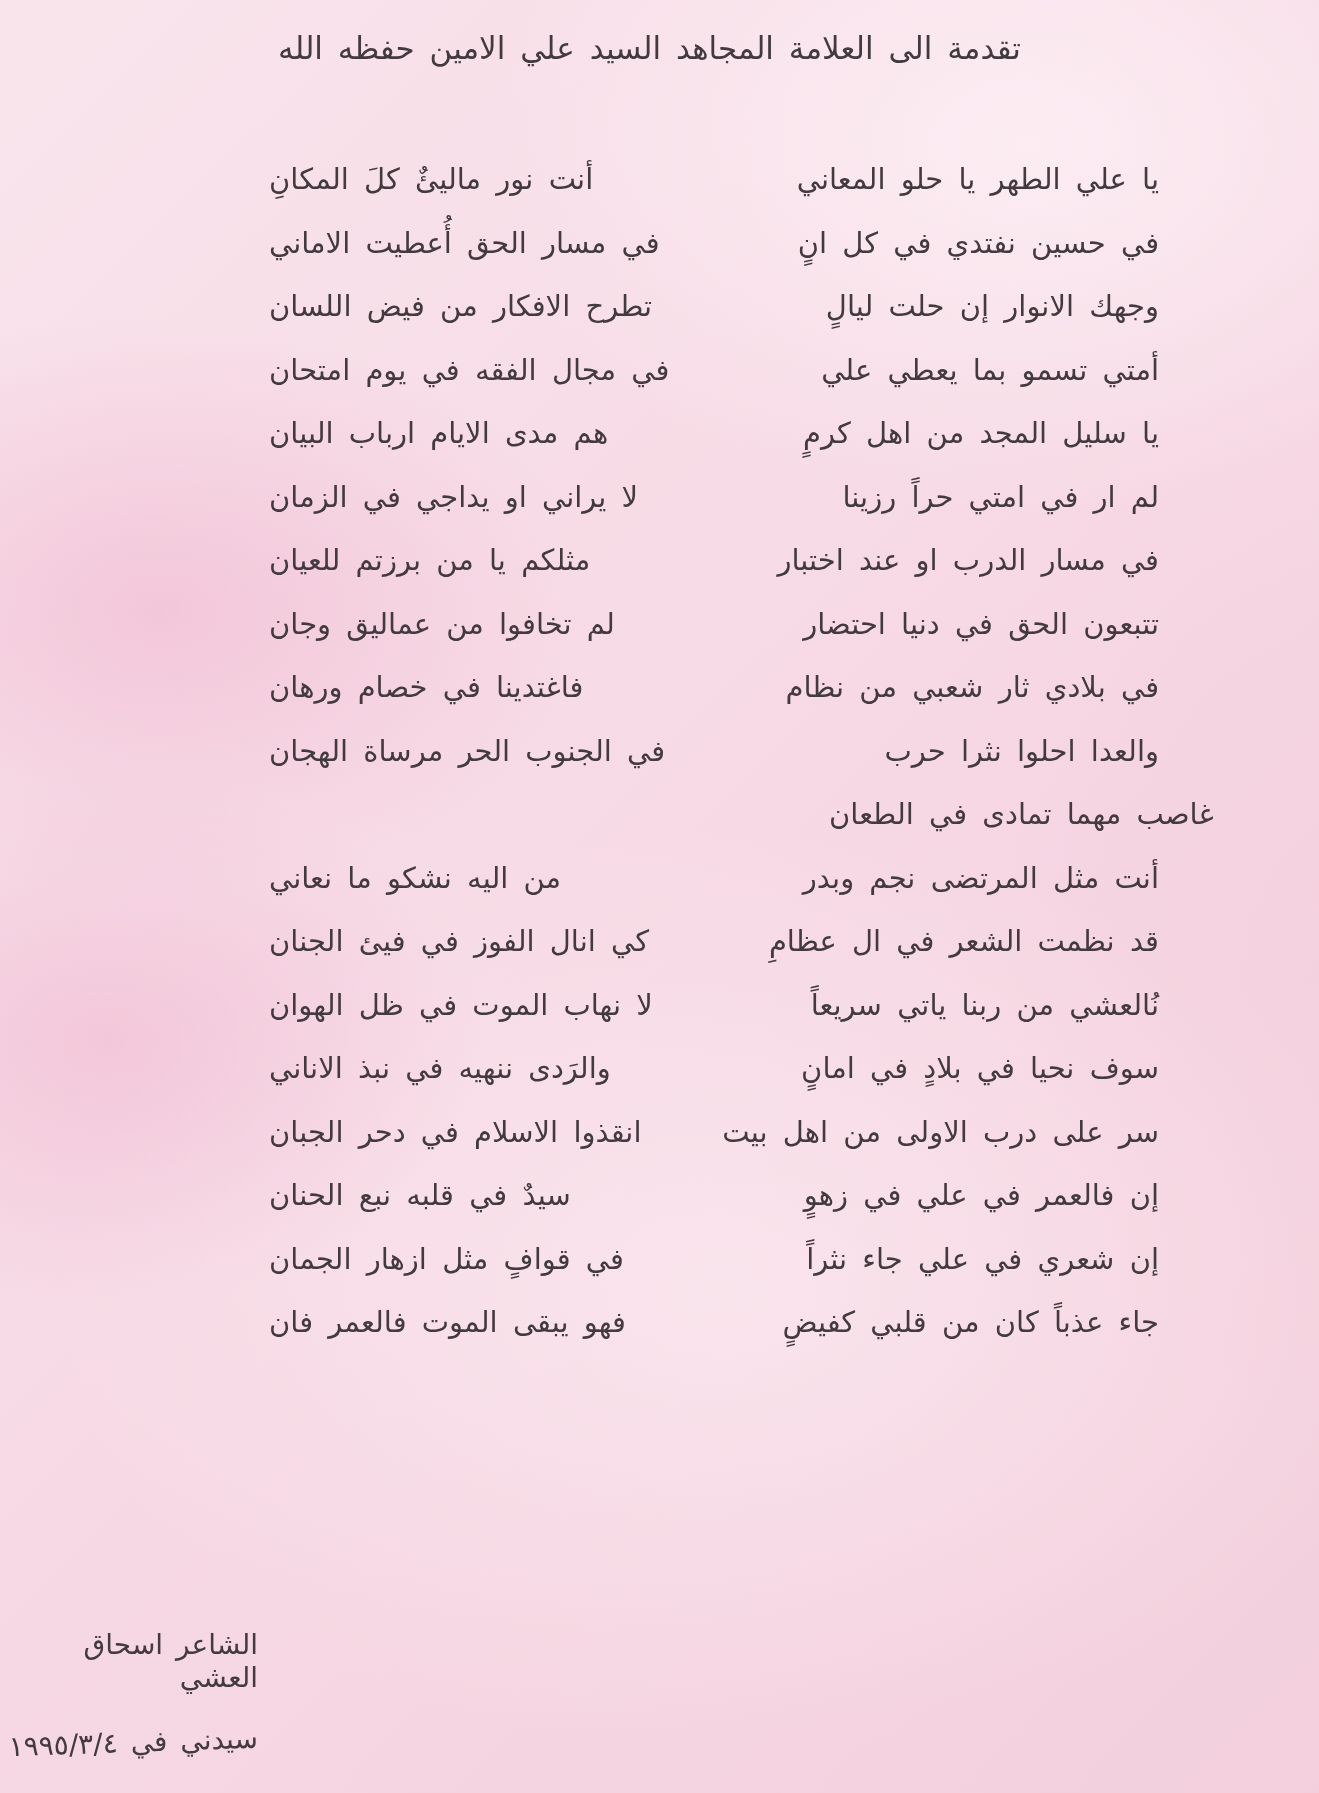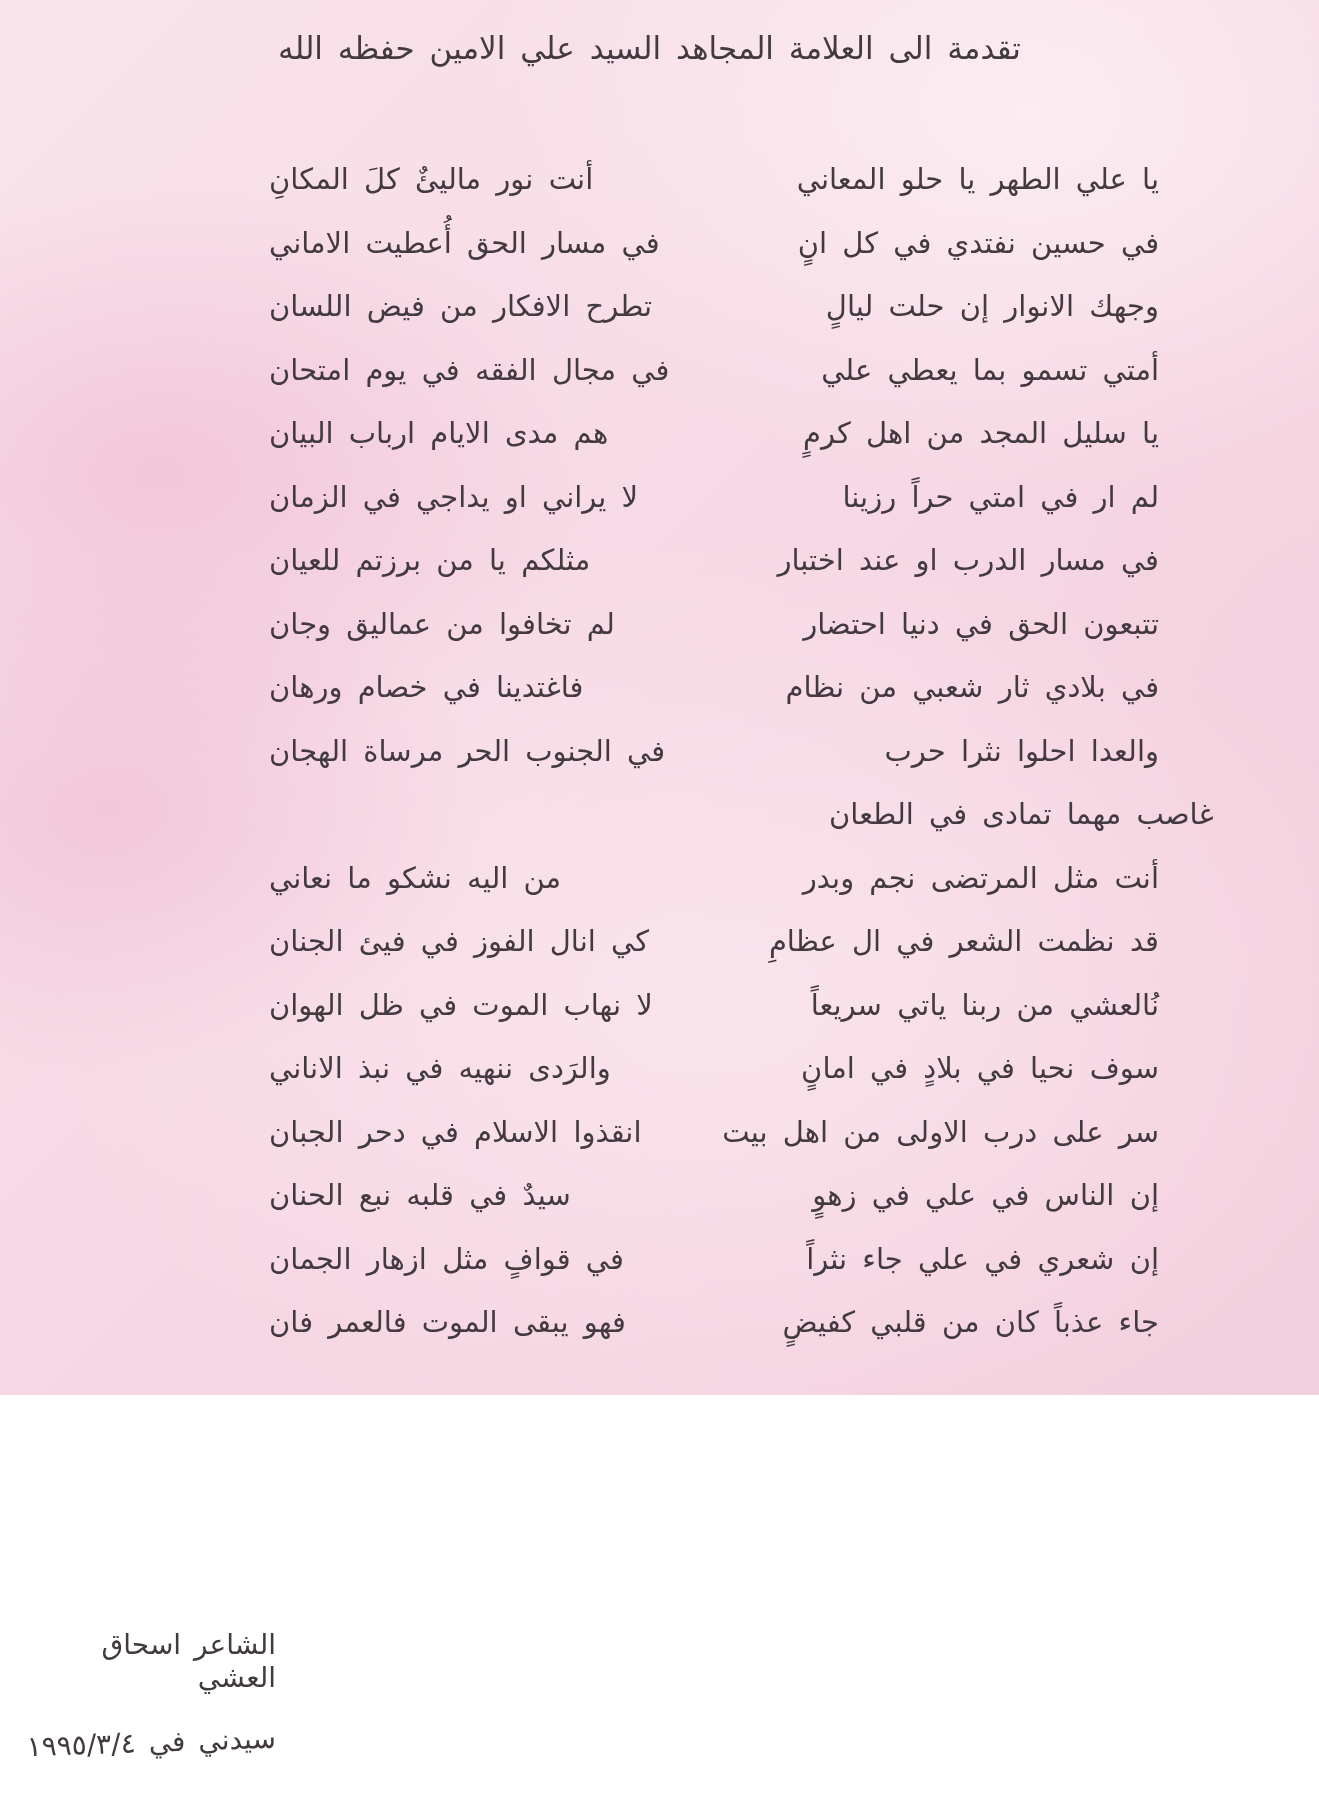--- a/index.html
+++ b/index.html
@@ -1,41 +1,41 @@
 <!DOCTYPE html>
 <html lang="ar" dir="rtl"><head>
 <meta charset="utf-8">
 <style>
   html,body{margin:0;padding:0;}
   body{
     width:1319px;height:1793px;overflow:hidden;
     font-family:"DejaVu Sans",sans-serif;
   }
   .page{
-    position:relative;width:1319px;height:1395px;direction:rtl;
+    position:relative;width:1319px;height:1793px;direction:rtl;
     color:#433a40;
     background:
       radial-gradient(ellipse 620px 420px at 12% 34%, rgba(238,175,202,.50), transparent 70%),
       radial-gradient(ellipse 540px 380px at 8% 58%, rgba(236,168,198,.40), transparent 70%),
       radial-gradient(ellipse 760px 520px at 78% 8%, rgba(253,240,245,.85), transparent 72%),
       radial-gradient(ellipse 900px 620px at 55% 72%, rgba(252,236,242,.65), transparent 75%),
       radial-gradient(ellipse 500px 700px at 100% 50%, rgba(244,205,220,.45), transparent 75%),
       linear-gradient(135deg,#f9e4ec 0%,#f6d8e4 55%,#f3cfdd 100%);
   }
   .title{
     position:absolute;top:30px;left:0;width:1319px;
     text-align:center;font-size:31px;word-spacing:5px;
     transform:translateX(-10px);
   }
   .verses{position:absolute;top:148px;right:0;width:1319px;}
   .row{display:flex;height:63.5px;line-height:63.5px;font-size:29px;word-spacing:6px;}
   .hem-a{margin-right:160px;width:400px;text-align:right;white-space:nowrap;}
   .hem-b{margin-right:58px;width:432px;text-align:left;white-space:nowrap;}
   .sig{
-    position:absolute;left:26px;top:1628px;width:250px;
+    position:absolute;left:8px;top:1628px;width:250px;
     font-size:28px;text-align:right;word-spacing:4px;
   }
   .sig .poet{margin-bottom:32px;}
   .sig .date{transform:rotate(-2deg);}
 </style>
 </head>
 <body>
 
 <div class="page">
 
@@ -99,21 +99,21 @@
     </div>
     <div class="row">
       <span class="hem-a">سوف نحيا في بلادٍ في امانٍ</span>
       <span class="hem-b">والرَدى ننهيه في نبذ الاناني</span>
     </div>
     <div class="row">
       <span class="hem-a">سر على درب الاولى من اهل بيت</span>
       <span class="hem-b">انقذوا الاسلام في دحر الجبان</span>
     </div>
     <div class="row">
-      <span class="hem-a">إن الناس في علي في زهوٍ</span>
+      <span class="hem-a">إن فالعمر في علي في زهوٍ</span>
       <span class="hem-b">سيدٌ في قلبه نبع الحنان</span>
     </div>
     <div class="row">
       <span class="hem-a">إن شعري في علي جاء نثراً</span>
       <span class="hem-b">في قوافٍ مثل ازهار الجمان</span>
     </div>
     <div class="row">
       <span class="hem-a">جاء عذباً كان من قلبي كفيضٍ</span>
       <span class="hem-b">فهو يبقى الموت فالعمر فان</span>
     </div>

